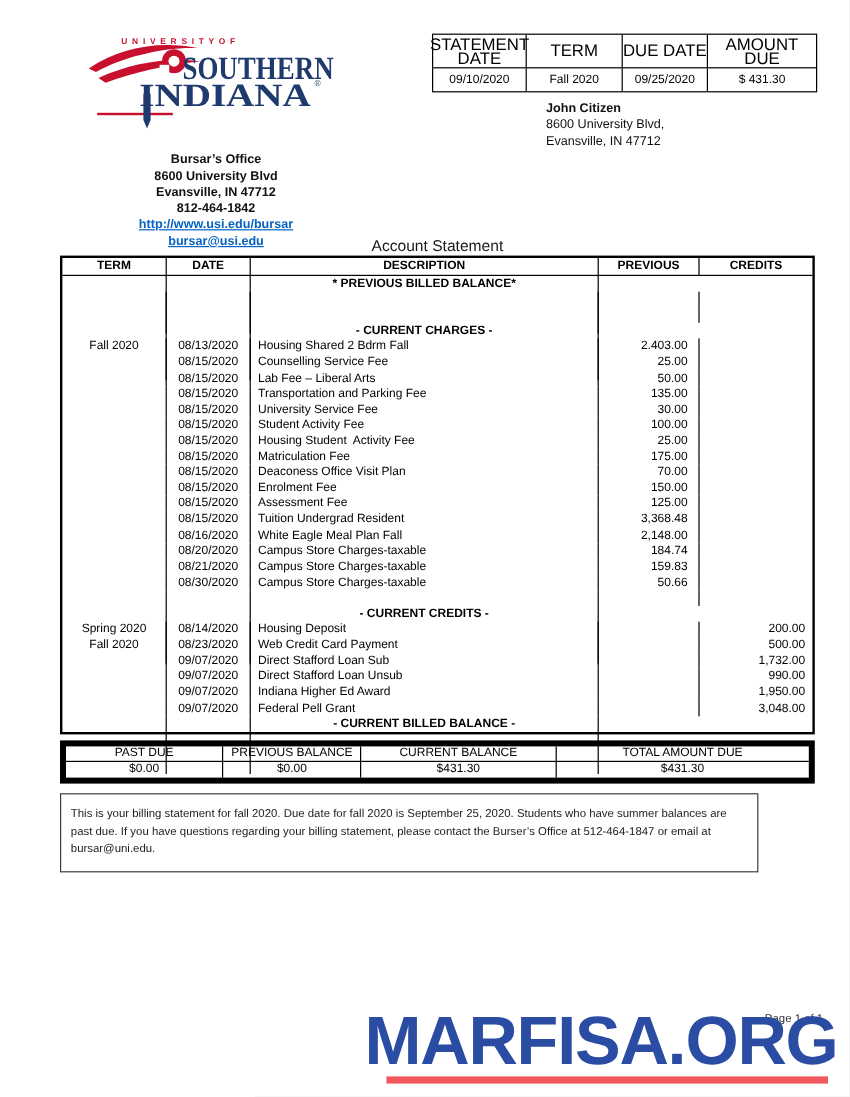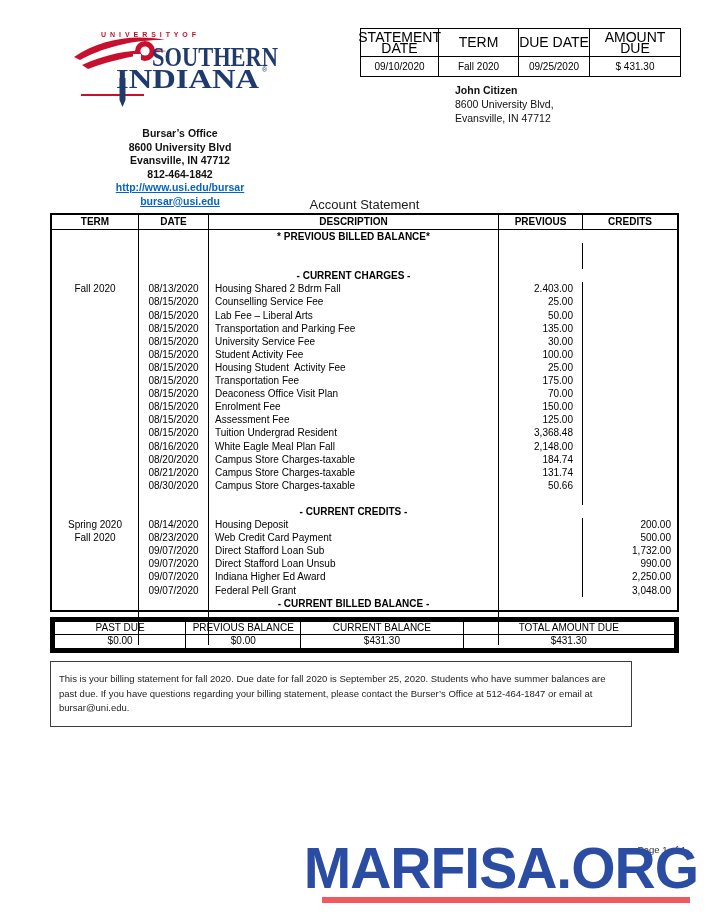--- a/index.html
+++ b/index.html
@@ -204,21 +204,21 @@
         <div class="trow item">
           <div class="tcell c0"></div>
           <div class="tcell c1">08/15/2020</div>
           <div class="tcell c2">Housing Student  Activity Fee</div>
           <div class="tcell c3">25.00</div>
           <div class="tcell c4"></div>
         </div>
         <div class="trow item">
           <div class="tcell c0"></div>
           <div class="tcell c1">08/15/2020</div>
-          <div class="tcell c2">Transportation Fee</div>
+          <div class="tcell c2">Matriculation Fee</div>
           <div class="tcell c3">175.00</div>
           <div class="tcell c4"></div>
         </div>
         <div class="trow item">
           <div class="tcell c0"></div>
           <div class="tcell c1">08/15/2020</div>
           <div class="tcell c2">Deaconess Office Visit Plan</div>
           <div class="tcell c3">70.00</div>
           <div class="tcell c4"></div>
         </div>
@@ -254,21 +254,21 @@
           <div class="tcell c0"></div>
           <div class="tcell c1">08/20/2020</div>
           <div class="tcell c2">Campus Store Charges-taxable</div>
           <div class="tcell c3">184.74</div>
           <div class="tcell c4"></div>
         </div>
         <div class="trow item">
           <div class="tcell c0"></div>
           <div class="tcell c1">08/21/2020</div>
           <div class="tcell c2">Campus Store Charges-taxable</div>
-          <div class="tcell c3">131.74</div>
+          <div class="tcell c3">159.83</div>
           <div class="tcell c4"></div>
         </div>
         <div class="trow item">
           <div class="tcell c0"></div>
           <div class="tcell c1">08/30/2020</div>
           <div class="tcell c2">Campus Store Charges-taxable</div>
           <div class="tcell c3">50.66</div>
           <div class="tcell c4"></div>
         </div>
         <div class="trow blank">
@@ -311,21 +311,21 @@
           <div class="tcell c1">09/07/2020</div>
           <div class="tcell c2">Direct Stafford Loan Unsub</div>
           <div class="tcell c3"></div>
           <div class="tcell c4">990.00</div>
         </div>
         <div class="trow item">
           <div class="tcell c0"></div>
           <div class="tcell c1">09/07/2020</div>
           <div class="tcell c2">Indiana Higher Ed Award</div>
           <div class="tcell c3"></div>
-          <div class="tcell c4">2,250.00</div>
+          <div class="tcell c4">1,950.00</div>
         </div>
         <div class="trow item">
           <div class="tcell c0"></div>
           <div class="tcell c1">09/07/2020</div>
           <div class="tcell c2">Federal Pell Grant</div>
           <div class="tcell c3"></div>
           <div class="tcell c4">3,048.00</div>
         </div>
         <div class="trow section">
           <div class="tcell c0"></div>

